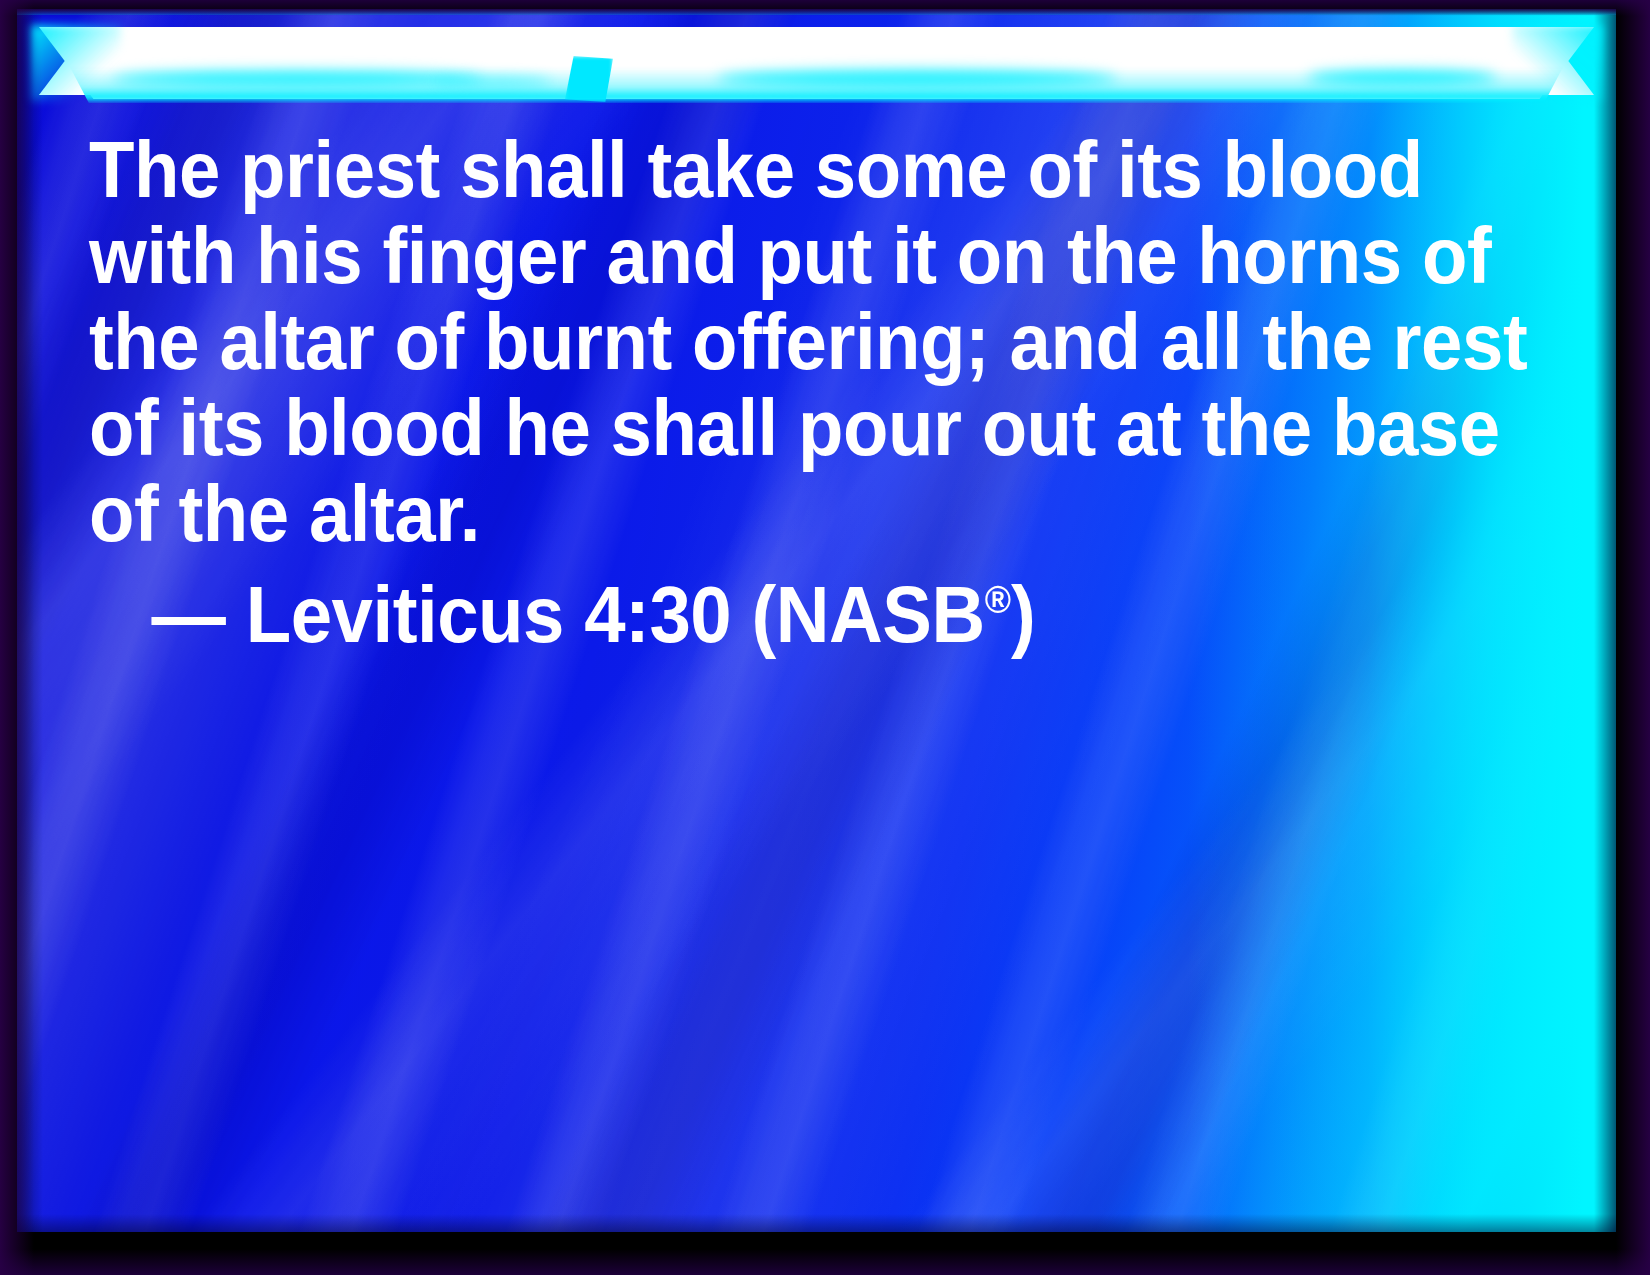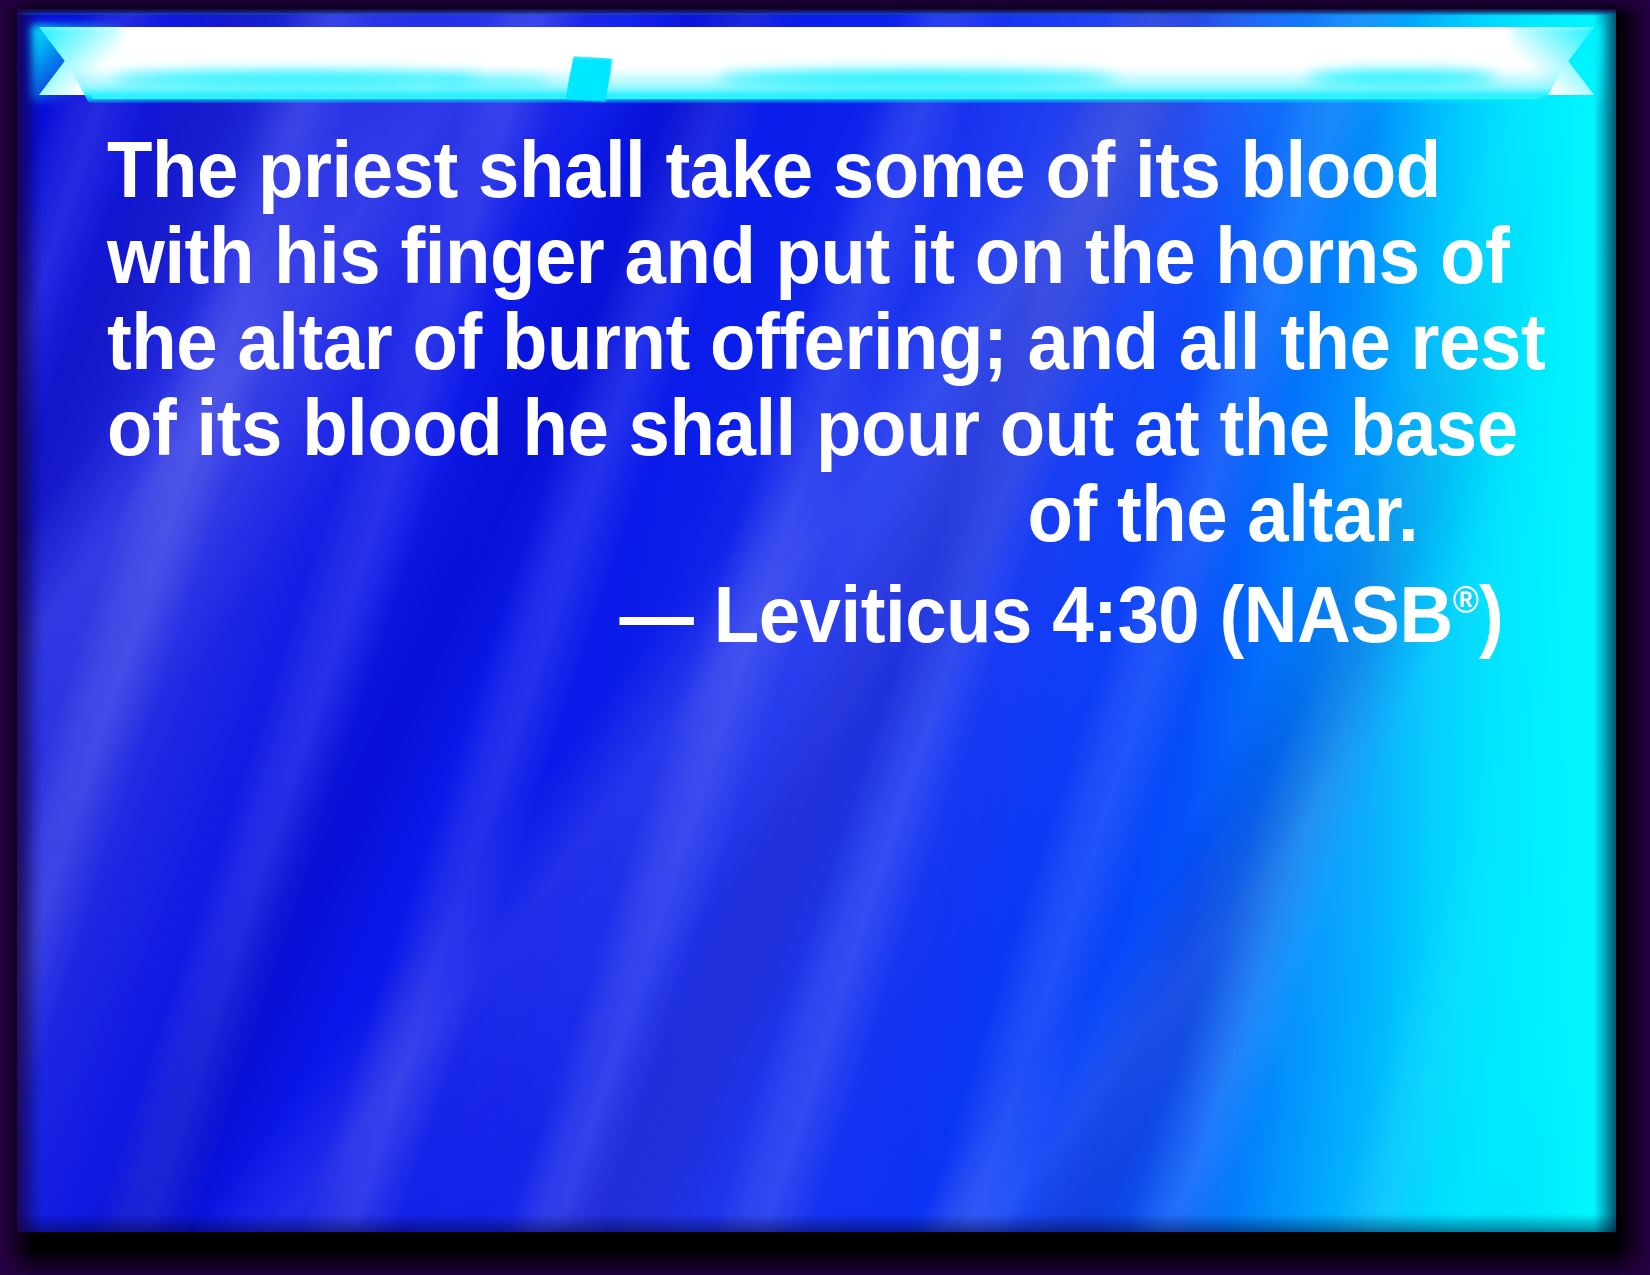--- a/index.html
+++ b/index.html
@@ -232,43 +232,41 @@
   #band-topline {
     position: absolute;
     left: 0; top: 0;
     width: 1599px; height: 6px;
     background: linear-gradient(to bottom, rgba(30,0,70,0.9), rgba(0,160,220,0.35));
   }
 
   
   #verse-block {
     position: absolute;
-    left: 90px;
+    left: 72px;
     top: 118px;
     width: 1410px;
     z-index: 12;
-    text-align: right;
   }
   .verse-line {
     font-family: "Liberation Sans Narrow", "Liberation Sans", "DejaVu Sans Condensed", "DejaVu Sans", sans-serif;
     font-weight: bold;
     font-size: 80px;
     line-height: 86px;
     color: #ffffff;
     letter-spacing: -0.5px;
     white-space: nowrap;
     transform: scaleX(0.93);
     transform-origin: left center;
   }
   #attribution {
     position: absolute;
-    left: 76px;
+    left: 68px;
     top: 548px;
     width: 1410px;
-    text-align: right;
     z-index: 12;
   }
   #attribution .attr-text {
     display: inline-block;
     font-family: "Liberation Sans Narrow", "Liberation Sans", "DejaVu Sans Condensed", "DejaVu Sans", sans-serif;
     font-weight: bold;
     font-size: 80px;
     line-height: 86px;
     color: #ffffff;
     letter-spacing: -0.5px;

